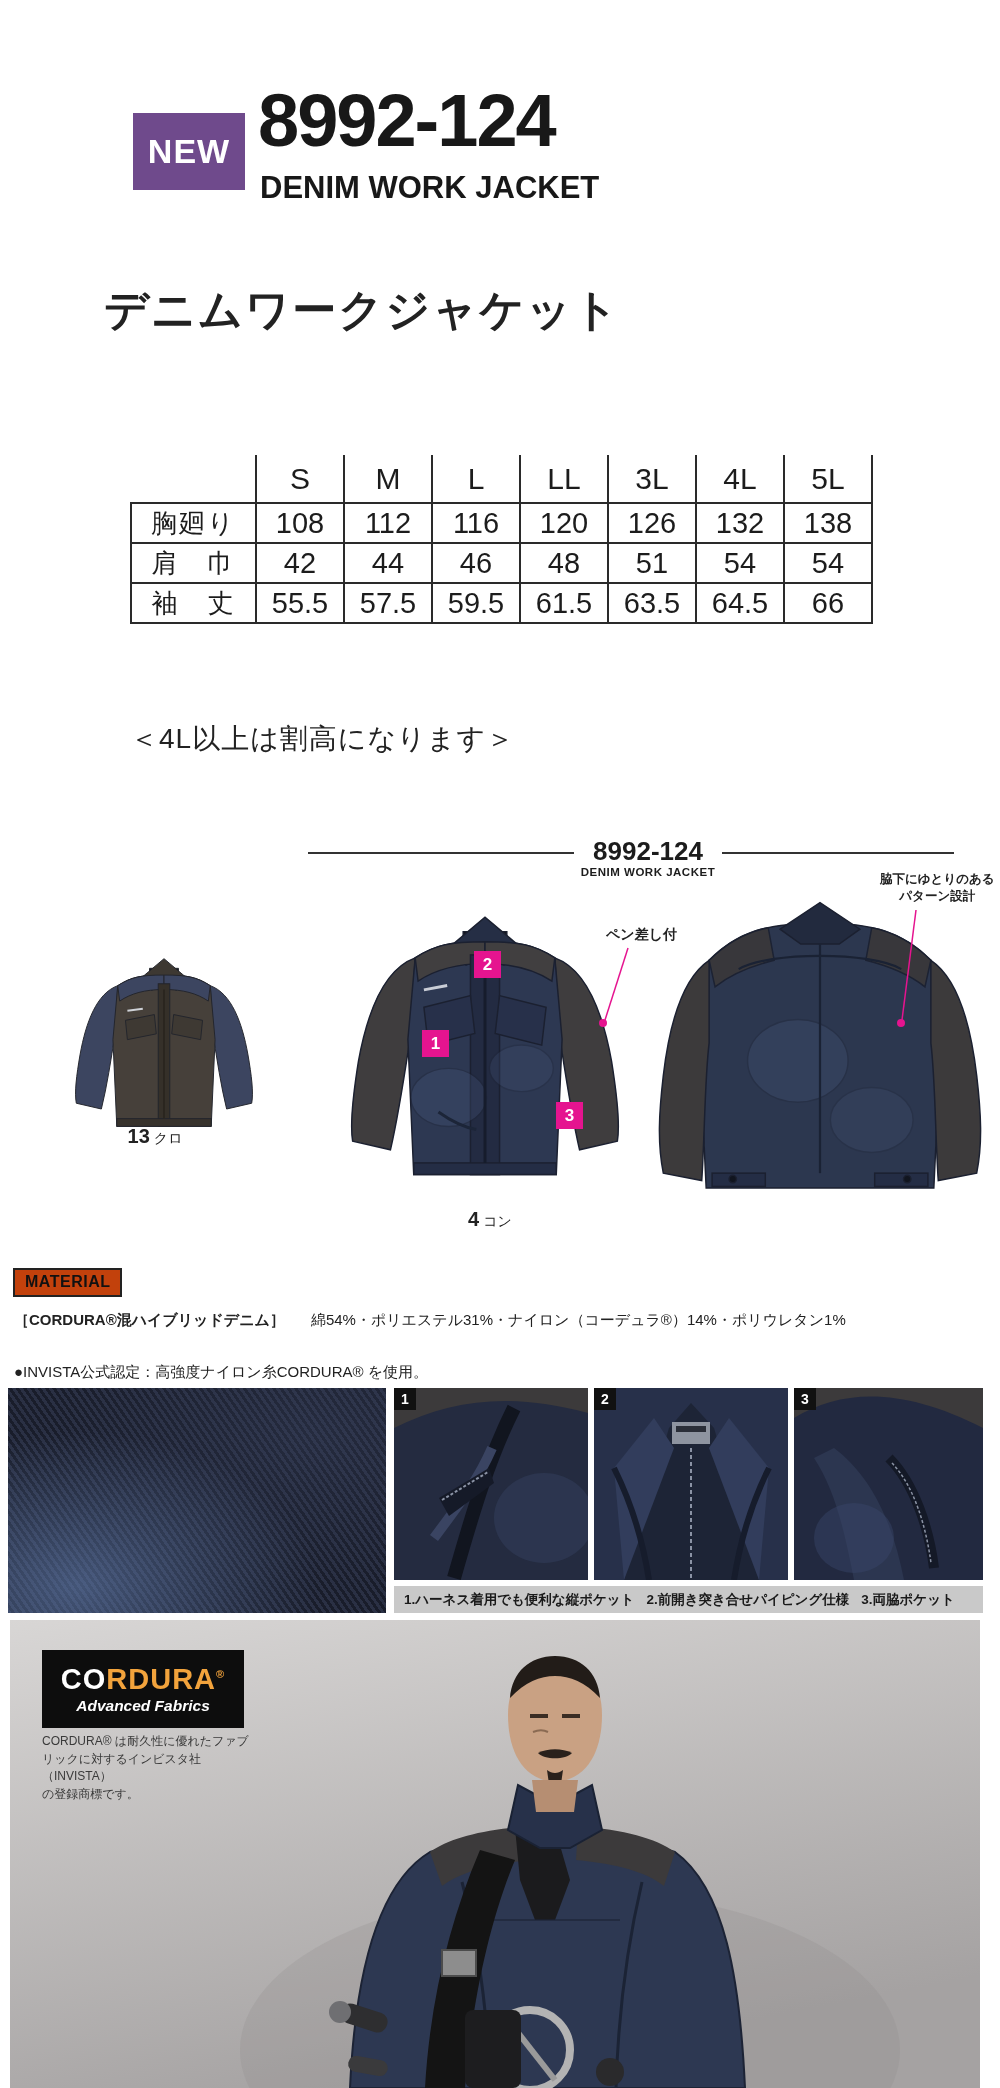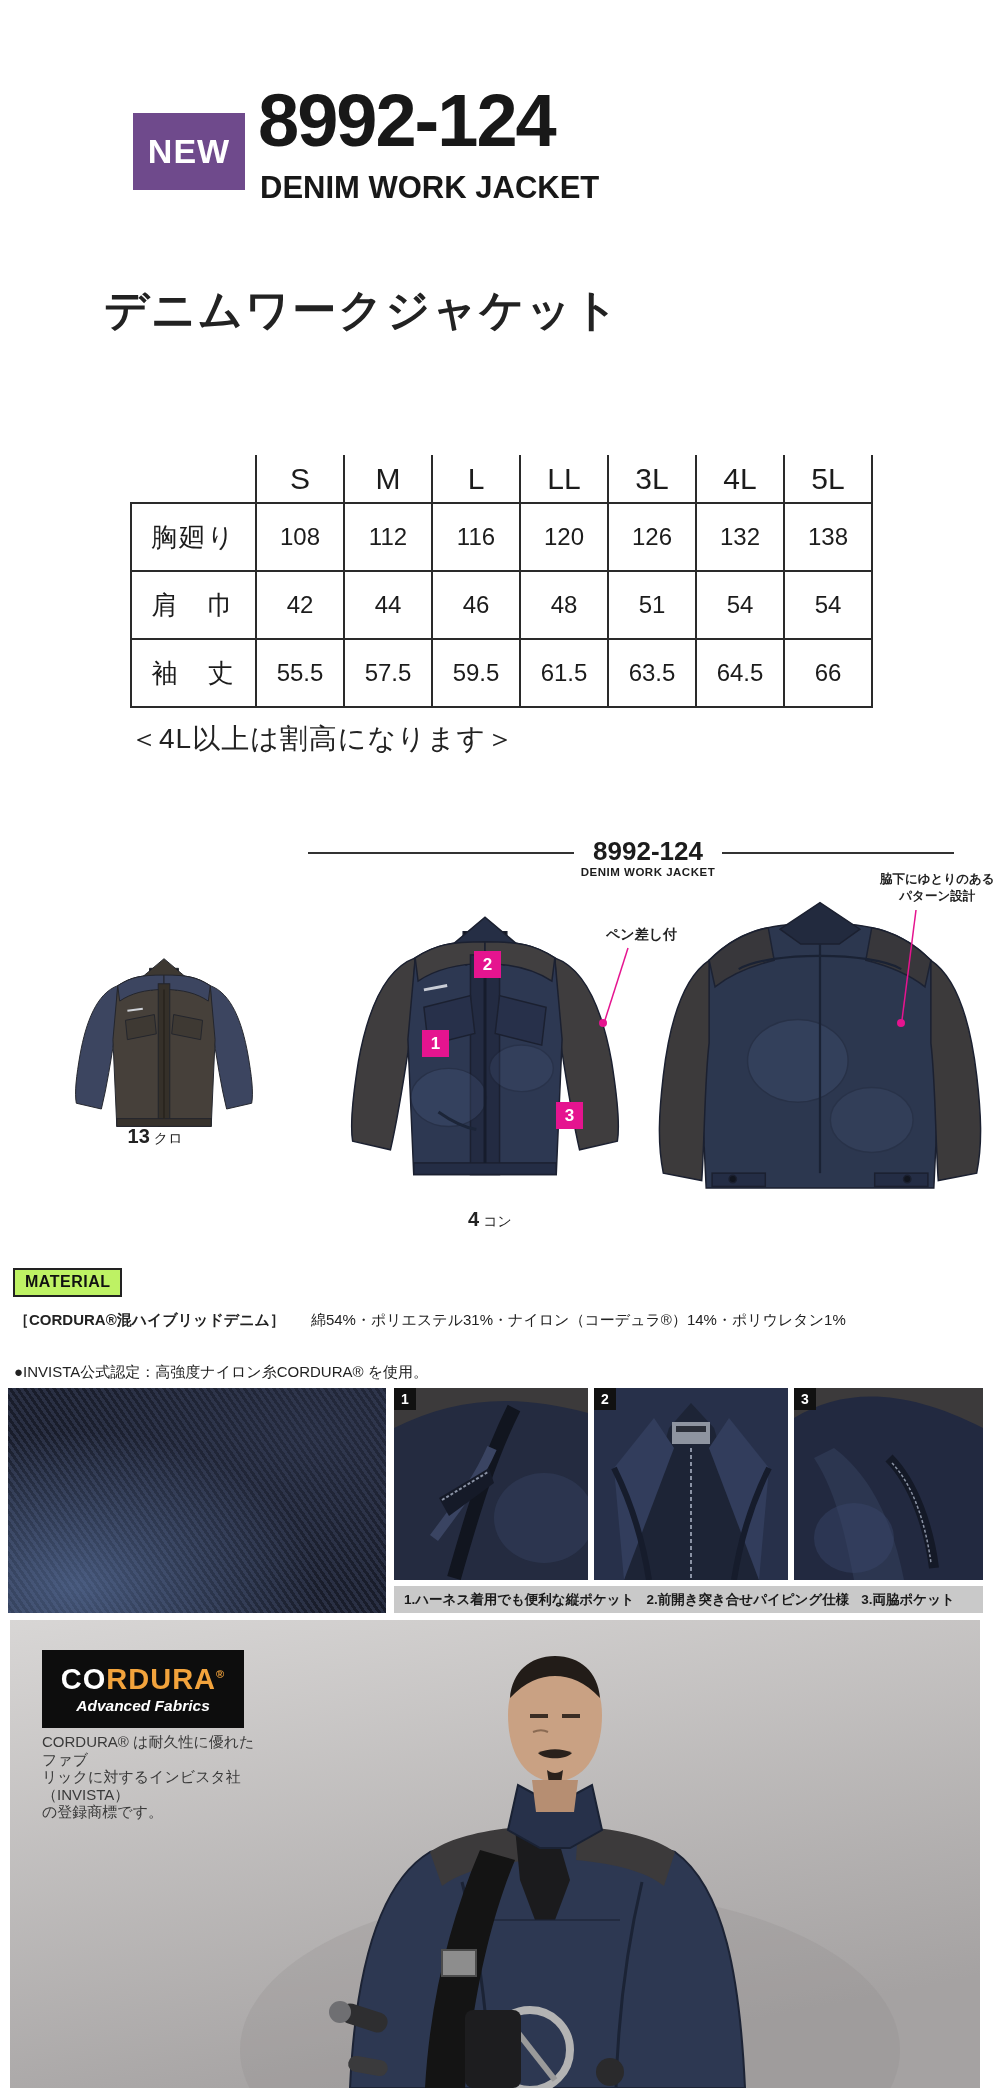--- a/index.html
+++ b/index.html
@@ -29,26 +29,26 @@
   
   table.size{
     position:absolute;left:130px;top:455px;border-collapse:collapse;table-layout:fixed;
   }
   table.size td,table.size th{
     border:2px solid #2a2a2a;text-align:center;vertical-align:middle;
     font-weight:400;padding:0;
   }
   table.size col.lbl{width:125px;}
   table.size col.v{width:88px;}
-  table.size tr{height:68px;}
+  table.size tr{height:40px;}
   table.size tr.hdr{height:48px;}
   table.size tr.hdr th{border-top:none;font-size:30px;font-weight:500;}
   table.size tr.hdr th.corner{border-top:none;border-left:none;background:#fff;}
   table.size td.rowlbl{font-size:26px;letter-spacing:2px;}
-  table.size td.val{font-size:24px;}
+  table.size td.val{font-size:29px;}
   .size-note{left:130px;top:720px;font-size:28px;color:#222;letter-spacing:1px;}
 
   
   .sc-line{height:2px;background:#333;top:852px;}
   .sc-line.l{left:308px;width:266px;}
   .sc-line.r{left:722px;width:232px;}
   .sc-code{left:548px;top:836px;width:200px;text-align:center;font-size:26px;font-weight:800;letter-spacing:0;}
   .sc-sub{left:548px;top:866px;width:200px;text-align:center;font-size:11.5px;font-weight:800;letter-spacing:.5px;}
 
   .marker{
@@ -64,21 +64,21 @@
 
   .colorlbl{text-align:center;color:#222;}
   .colorlbl .num{font-weight:800;font-size:20px;}
   .colorlbl .nm{font-size:14px;margin-left:4px;}
   .colorlbl.left{left:75px;top:1092px;width:160px;margin-top:33px;}
   .colorlbl.center{left:400px;top:1208px;width:180px;}
 
   
   .material-box{
     left:13px;top:1268px;border:2px solid #222;padding:3px 10px 4px;
-    font-size:16px;font-weight:800;letter-spacing:.5px;color:#111;background:#bef264;
+    font-size:16px;font-weight:800;letter-spacing:.5px;color:#111;background:#c2410c;
   }
   .comp-line{left:14px;top:1311px;font-size:15px;color:#222;white-space:nowrap;}
   .comp-line .fname{font-weight:800;}
   .comp-line .cvals{margin-left:26px;}
   .cert-line{left:14px;top:1363px;font-size:15px;color:#222;}
 
   
   .fabric{
     left:8px;top:1388px;width:378px;height:225px;
     background:
@@ -106,21 +106,21 @@
   
   .cordura-box{
     left:42px;top:1650px;width:202px;height:78px;background:#0d0d0d;z-index:8;
     display:flex;flex-direction:column;align-items:center;justify-content:center;line-height:1.05;text-align:right;
   }
   .cordura-box .l1{font-size:29px;font-weight:800;letter-spacing:1px;}
   .cordura-box .white{color:#fff;}
   .cordura-box .gold{color:#f2a33c;}
   .cordura-box .reg{font-size:11px;vertical-align:super;color:#f2a33c;}
   .cordura-box .l2{font-size:15.5px;font-style:italic;font-weight:700;color:#fff;margin-top:3px;}
-  .cordura-desc{left:42px;top:1733px;width:225px;font-size:15px;line-height:17.5px;color:#3a3a3a;z-index:8;}
+  .cordura-desc{left:42px;top:1733px;width:225px;font-size:12px;line-height:17.5px;color:#3a3a3a;z-index:8;}
 </style>
 </head>
 <body>
 
 <div class="abs new-badge">
   <span>NEW</span>
 </div>
 <div class="abs product-code">8992-124</div>
 <div class="abs product-name-en">DENIM WORK JACKET</div>
 <div class="abs product-name-ja">デニムワークジャケット</div>

